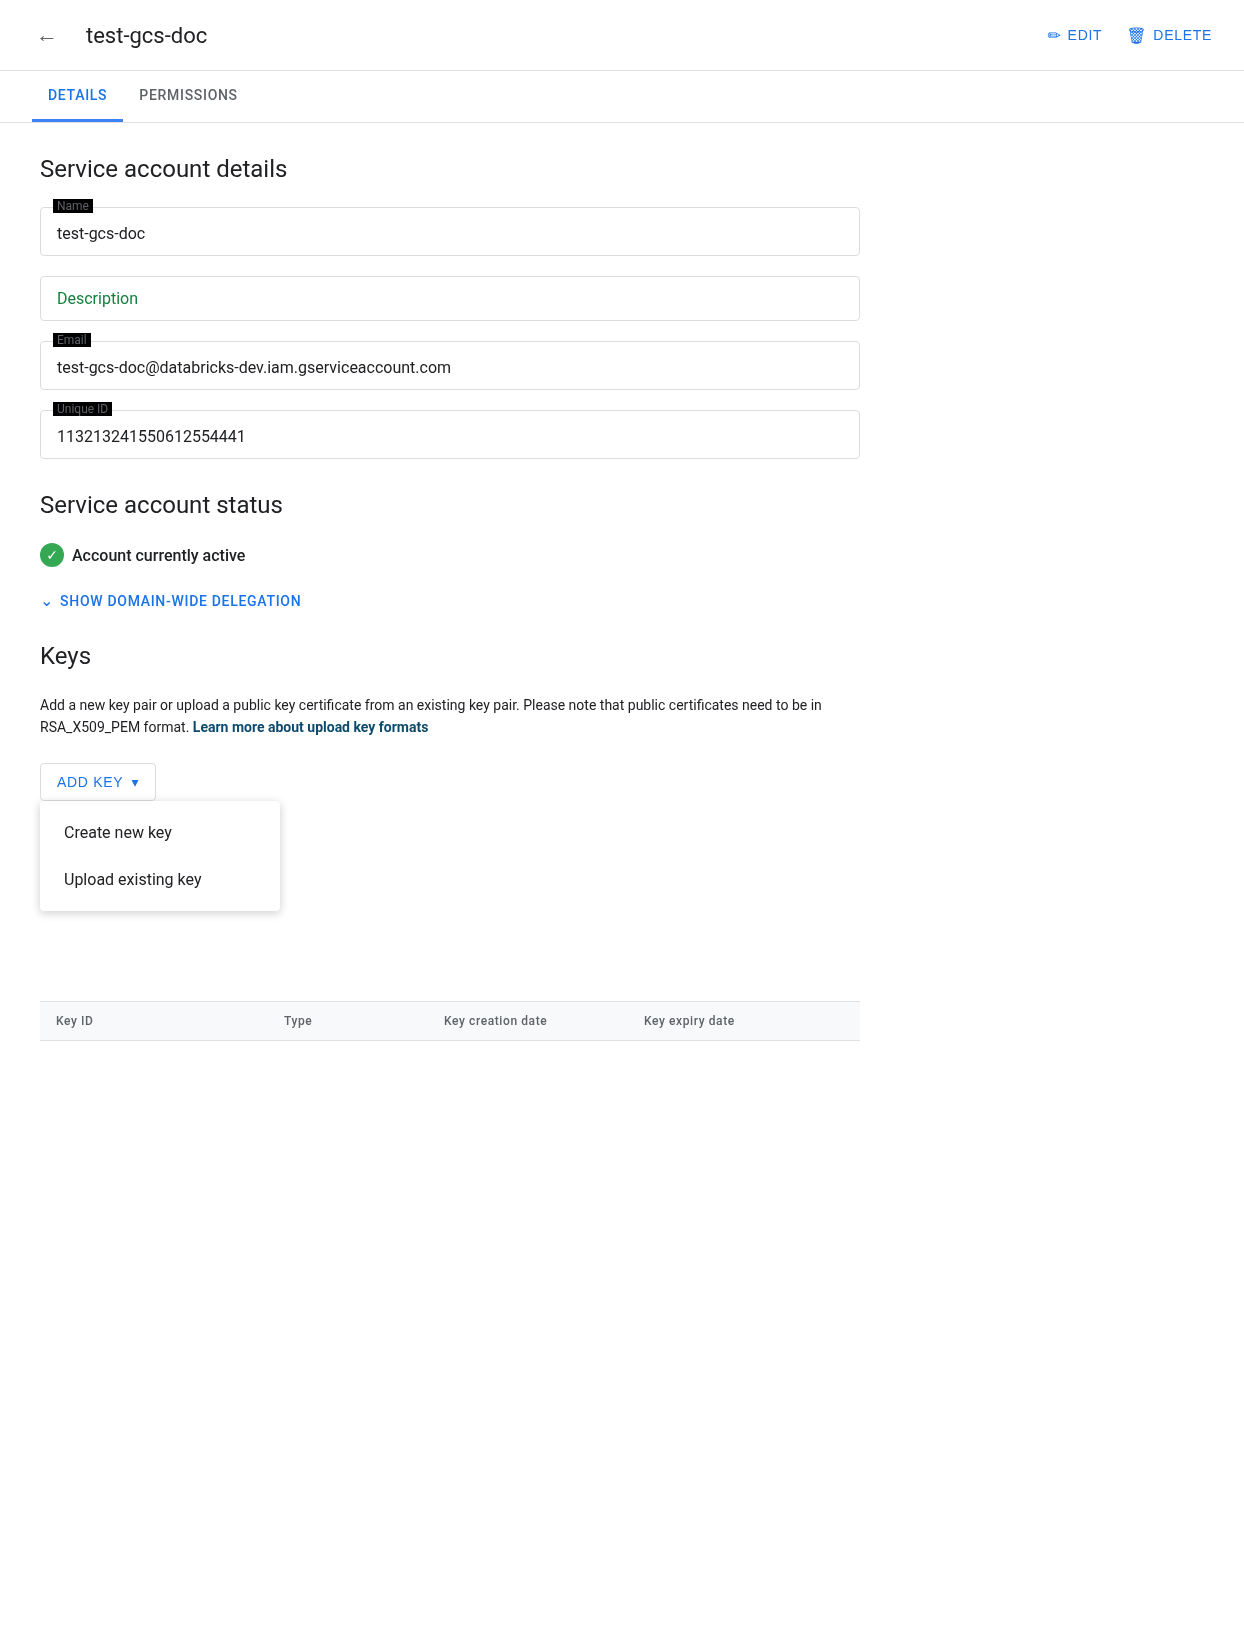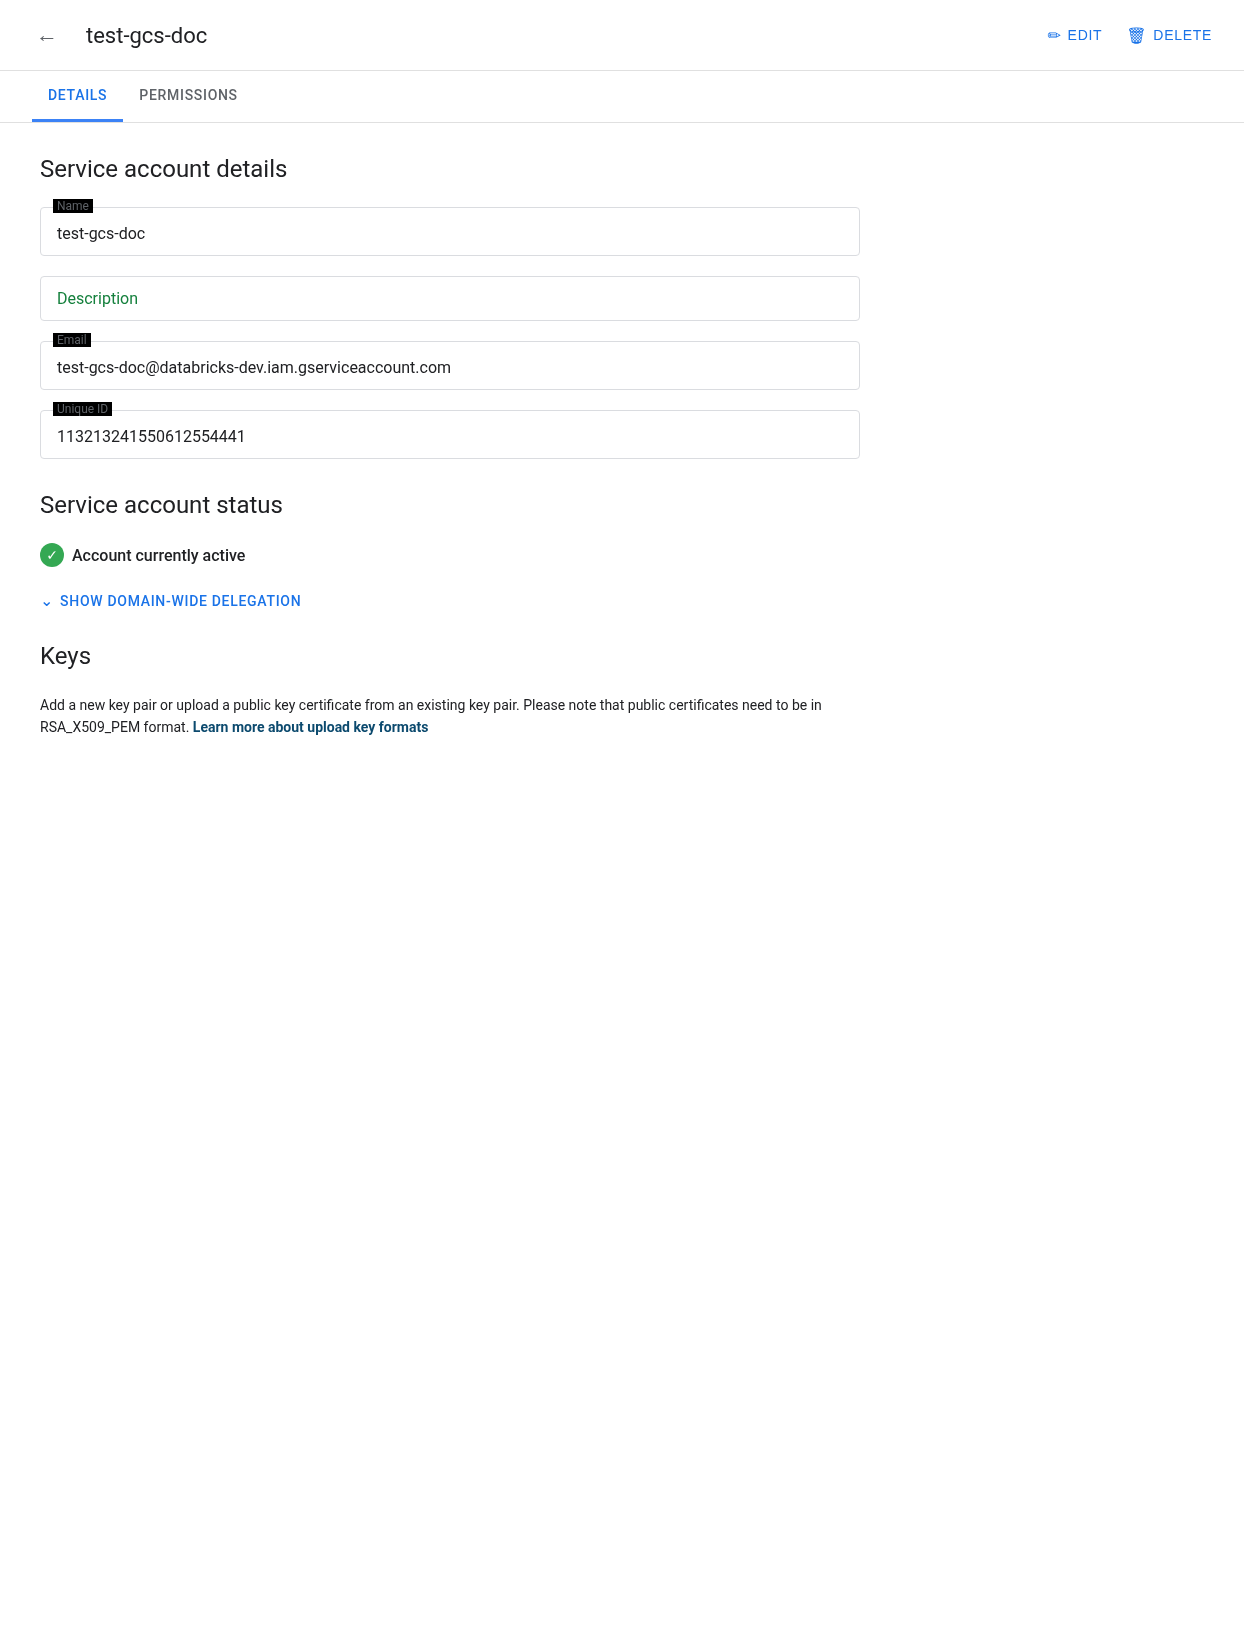--- a/index.html
+++ b/index.html
@@ -376,15 +376,37 @@
   </div>
 
   <div class="keys-section">
     <h2 class="section-title">Keys</h2>
 
     <p class="keys-desc">
       <span>Add a new key pair or upload a public key certificate from an existing key pair. Please note that public certificates need to be in RSA_X509_PEM format.</span>
       <a href="#">Learn more about upload key formats</a>
     </p>
 
+    <div class="keys-layout">
+      <div class="add-key-wrapper">
+        <button class="add-key-btn">
+          <span>ADD KEY</span>
+          <span>▾</span>
+        </button>
+
+        
+        <div class="dropdown-menu">
+          <div class="dropdown-item">Create new key</div>
+          <div class="dropdown-item">Upload existing key</div>
+        </div>
+      </div>
+
+      
+      <div class="table-header">
+        <div class="table-col col-id">Key ID</div>
+        <div class="table-col col-type">Type</div>
+        <div class="table-col col-created">Key creation date</div>
+        <div class="table-col col-expiry">Key expiry date</div>
+      </div>
+    </div>
   </div>
 
 </div>
 
 </body></html>

